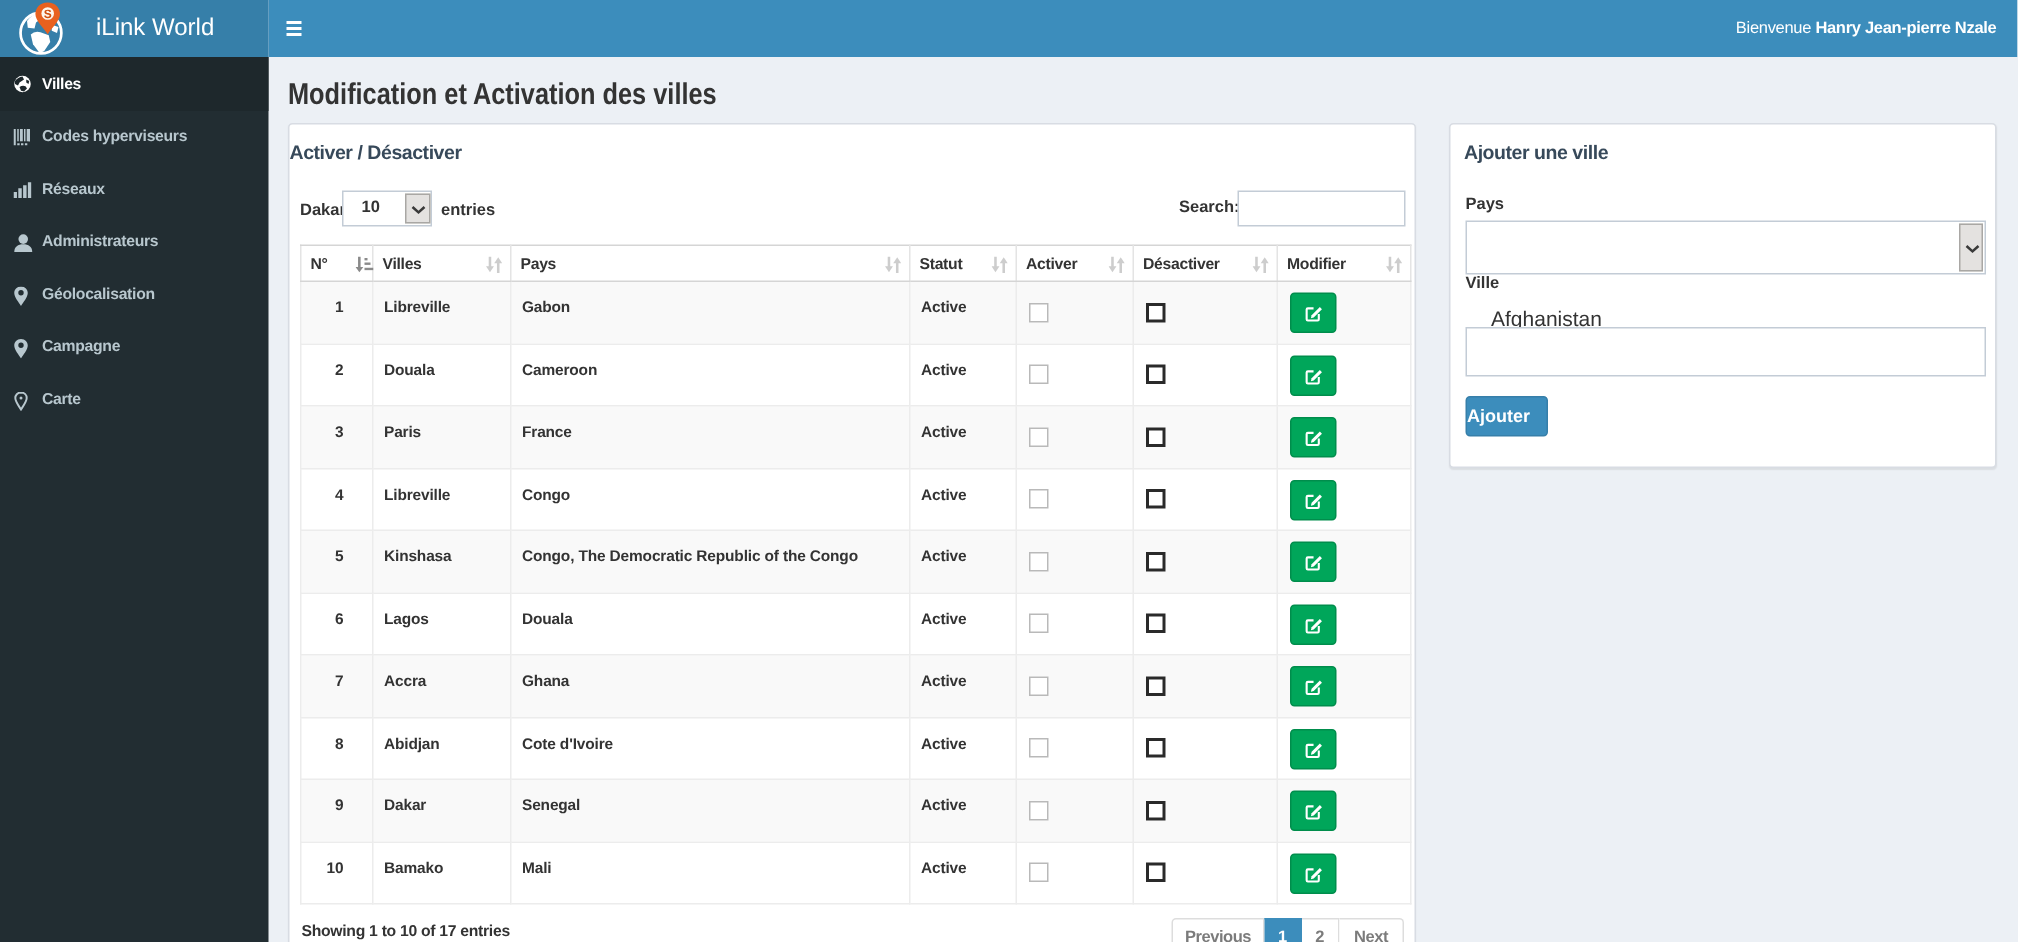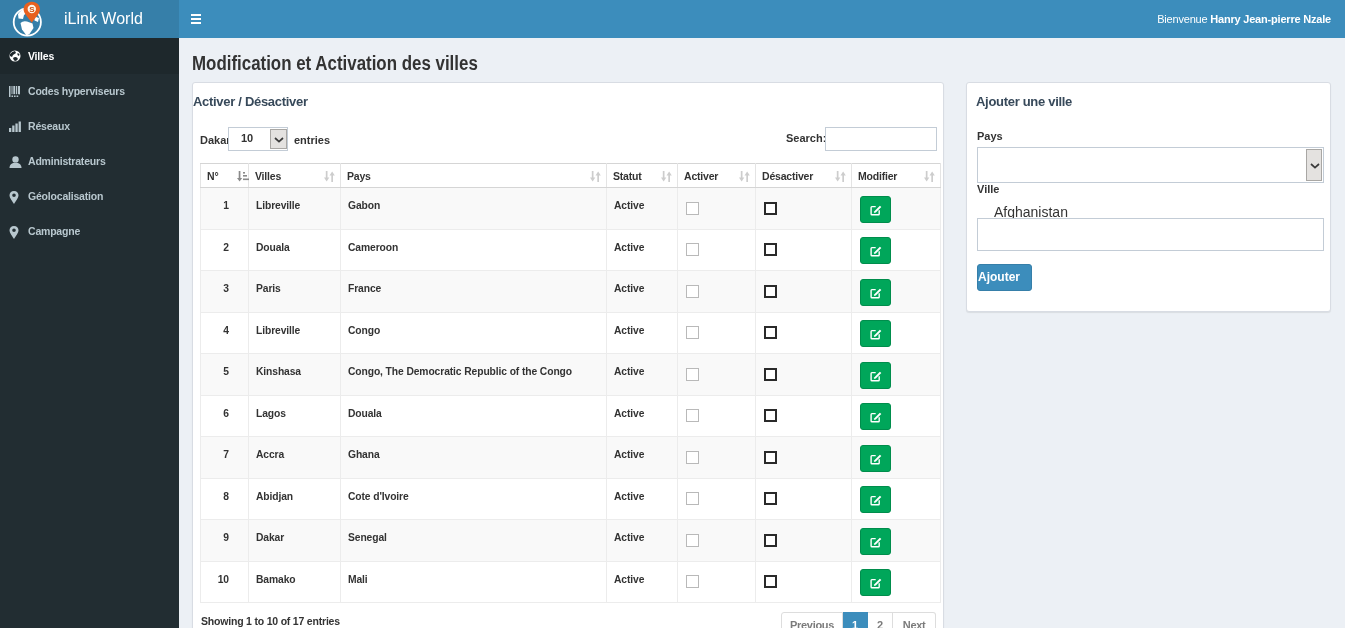--- a/index.html
+++ b/index.html
@@ -126,20 +126,27 @@
     <svg width="10" height="13" viewBox="0 0 10 13">
         <path d="M5 0 C2.2 0 0.5 2 0.5 4.3 C0.5 7 3.5 10.5 5 13 C6.5 10.5 9.5 7 9.5 4.3 C9.5 2 7.8 0 5 0 Z M5 6 A1.8 1.8 0 1 1 5 2.4 A1.8 1.8 0 0 1 5 6 Z" fill="#b8c7ce"></path>
       </svg>
     Géolocalisation
   </div>
   <div class="menu-item">
     <svg width="10" height="13" viewBox="0 0 10 13">
         <path d="M5 0 C2.2 0 0.5 2 0.5 4.3 C0.5 7 3.5 10.5 5 13 C6.5 10.5 9.5 7 9.5 4.3 C9.5 2 7.8 0 5 0 Z M5 6 A1.8 1.8 0 1 1 5 2.4 A1.8 1.8 0 0 1 5 6 Z" fill="#b8c7ce"></path>
       </svg>
     Campagne
+  </div>
+  <div class="menu-item">
+    <svg width="10" height="13" viewBox="0 0 10 13">
+        <path d="M5 0.7 C2.6 0.7 1.2 2.4 1.2 4.4 C1.2 6.8 3.7 9.9 5 12 C6.3 9.9 8.8 6.8 8.8 4.4 C8.8 2.4 7.4 0.7 5 0.7 Z" fill="none" stroke="#b8c7ce" stroke-width="1.3"></path>
+        <circle cx="5" cy="4.4" r="1" fill="#b8c7ce"></circle>
+      </svg>
+    Carte
   </div>
 </div>
 <div class="hamburger">
     <div></div>
     <div></div>
     <div></div>
   </div>
 <div class="welcome">Bienvenue <b>Hanry Jean-pierre Nzale</b></div>
 <h1 class="title">Modification et Activation des villes</h1>
 

